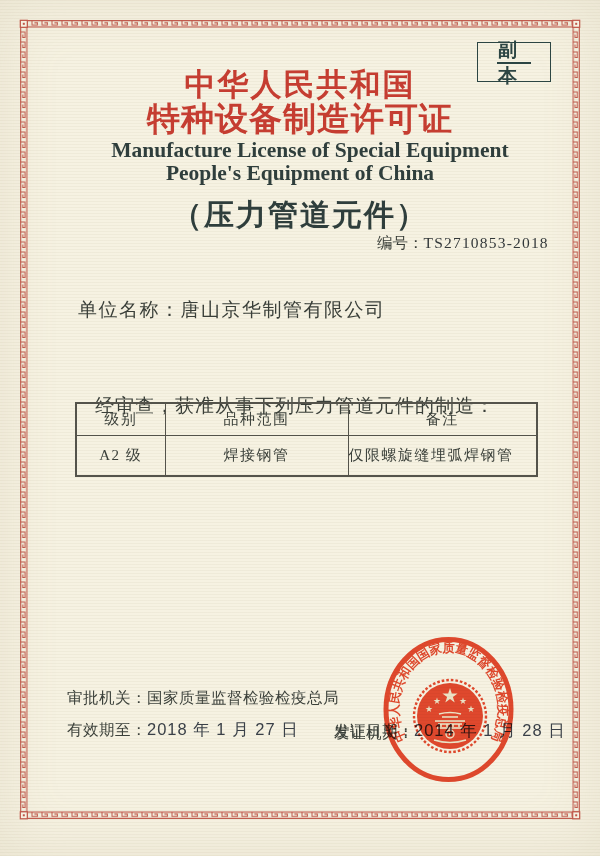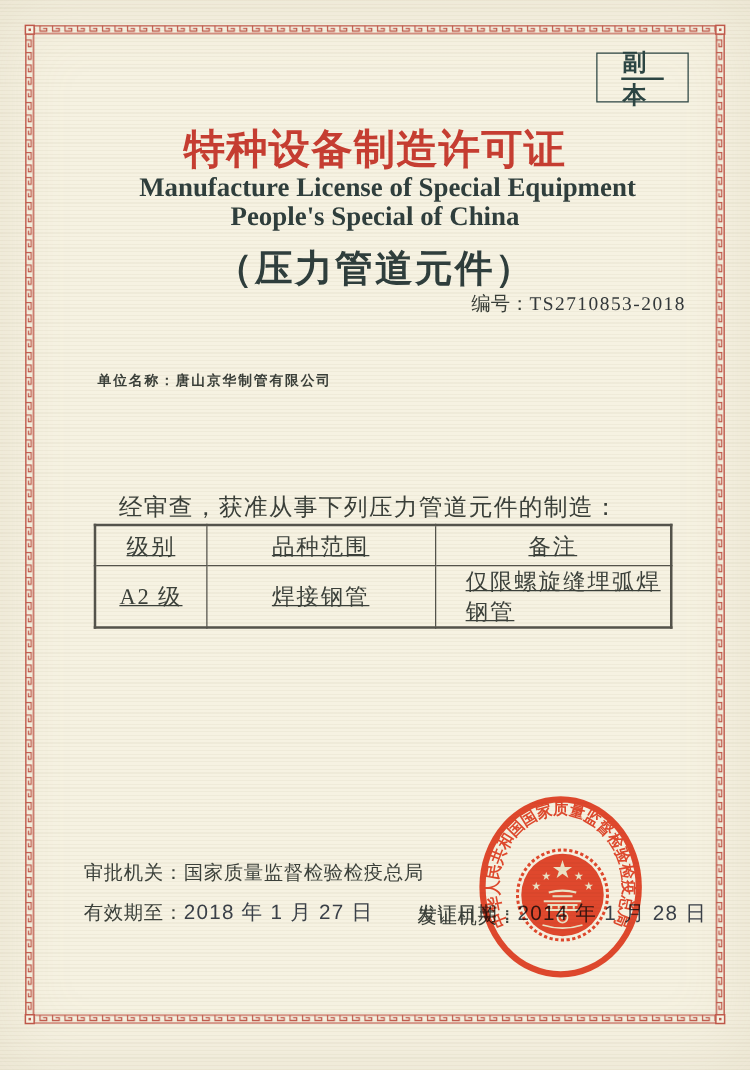--- a/index.html
+++ b/index.html
@@ -31,33 +31,33 @@
     font-family:"Liberation Sans",sans-serif;letter-spacing:2px;}
   .cn2{top:101px;font-size:33px;line-height:1.1;font-weight:bold;color:#c53d31;
     font-family:"Liberation Sans",sans-serif;letter-spacing:1px;}
   .en1{top:138px;font-size:21.5px;font-weight:bold;color:#2f3e3c;margin-left:20px;}
   .en2{top:161px;font-size:21.5px;font-weight:bold;color:#2f3e3c;}
   .category{top:195px;font-size:30px;font-weight:bold;color:#2f3e3c;letter-spacing:2px;}
 
   .license-no{left:377px;top:233px;font-size:15.5px;color:#383d37;text-align:center;}
   .license-no .serial{font-family:"Liberation Serif",serif;letter-spacing:1.2px;color:#33383a;}
 
-  .body-line{font-size:11px;letter-spacing:1.5px;color:#3a3f39;font-weight:bold;}
+  .body-line{font-size:19px;letter-spacing:1.5px;color:#3a3f39;}
   .unit-line{left:78px;top:297px;}
   .addr-line{left:78px;top:329px;}
   .note-line{left:95px;top:393px;font-size:19px;letter-spacing:1px;color:#3a3f39;}
 
   
-  .scope-table{position:absolute;left:75px;top:419px;width:461px;border-collapse:collapse;
-    table-layout:fixed;border:2px solid #54534b;font-size:18px;color:#3b403a;text-decoration:underline;}
+  .scope-table{position:absolute;left:75px;top:402px;width:461px;border-collapse:collapse;
+    table-layout:fixed;border:2px solid #54534b;font-size:15px;color:#3b403a;}
   .scope-table th,.scope-table td{border:1.2px solid #54534b;font-weight:normal;
     letter-spacing:1.5px;text-align:center;padding:0;}
   .scope-table th{height:31px;}
   .scope-table td{height:39px;}
-  .scope-table .col-remark{text-align:left;padding-left:24px;}
+  .scope-table .col-remark{text-align:left;padding-left:0;}
 
   
   .iss{font-size:15.5px;letter-spacing:0.5px;color:#3b403a;white-space:nowrap;}
   .approval-org{left:67px;top:688px;}
   .valid-until{left:67px;top:719px;}
   .issue-org{left:334px;top:687px;margin-top:36px;}
   .issue-date{left:334px;top:720px;}
   .date-val{font-family:"Liberation Sans",sans-serif;font-size:16.5px;
     letter-spacing:1px;color:#3a4048;}
 
@@ -106,23 +106,24 @@
       <rect x="575.2" y="22.8" width="2" height="2"></rect>
       <rect x="22.8" y="814.3" width="2" height="2"></rect>
       <rect x="575.2" y="814.3" width="2" height="2"></rect>
     </g>
   </svg>
 
   <div class="badge">
     <div class="badge-inner">副 本</div>
   </div>
 
+  <div class="abs center cn1">中华人民共和国</div>
   <div class="abs center cn2">特种设备制造许可证</div>
   <div class="abs center en1">Manufacture License of Special Equipment</div>
-  <div class="abs center en2">People's Special of China</div>
+  <div class="abs center en2">People's Equipment of China</div>
   <div class="abs center category">（压力管道元件）</div>
 
   <div class="abs license-no">
     <span>编号：</span><span class="serial">TS2710853-2018</span>
   </div>
 
   <div class="abs body-line unit-line">
     <span>单位名称：</span><span>唐山京华制管有限公司</span>
   </div>
 

